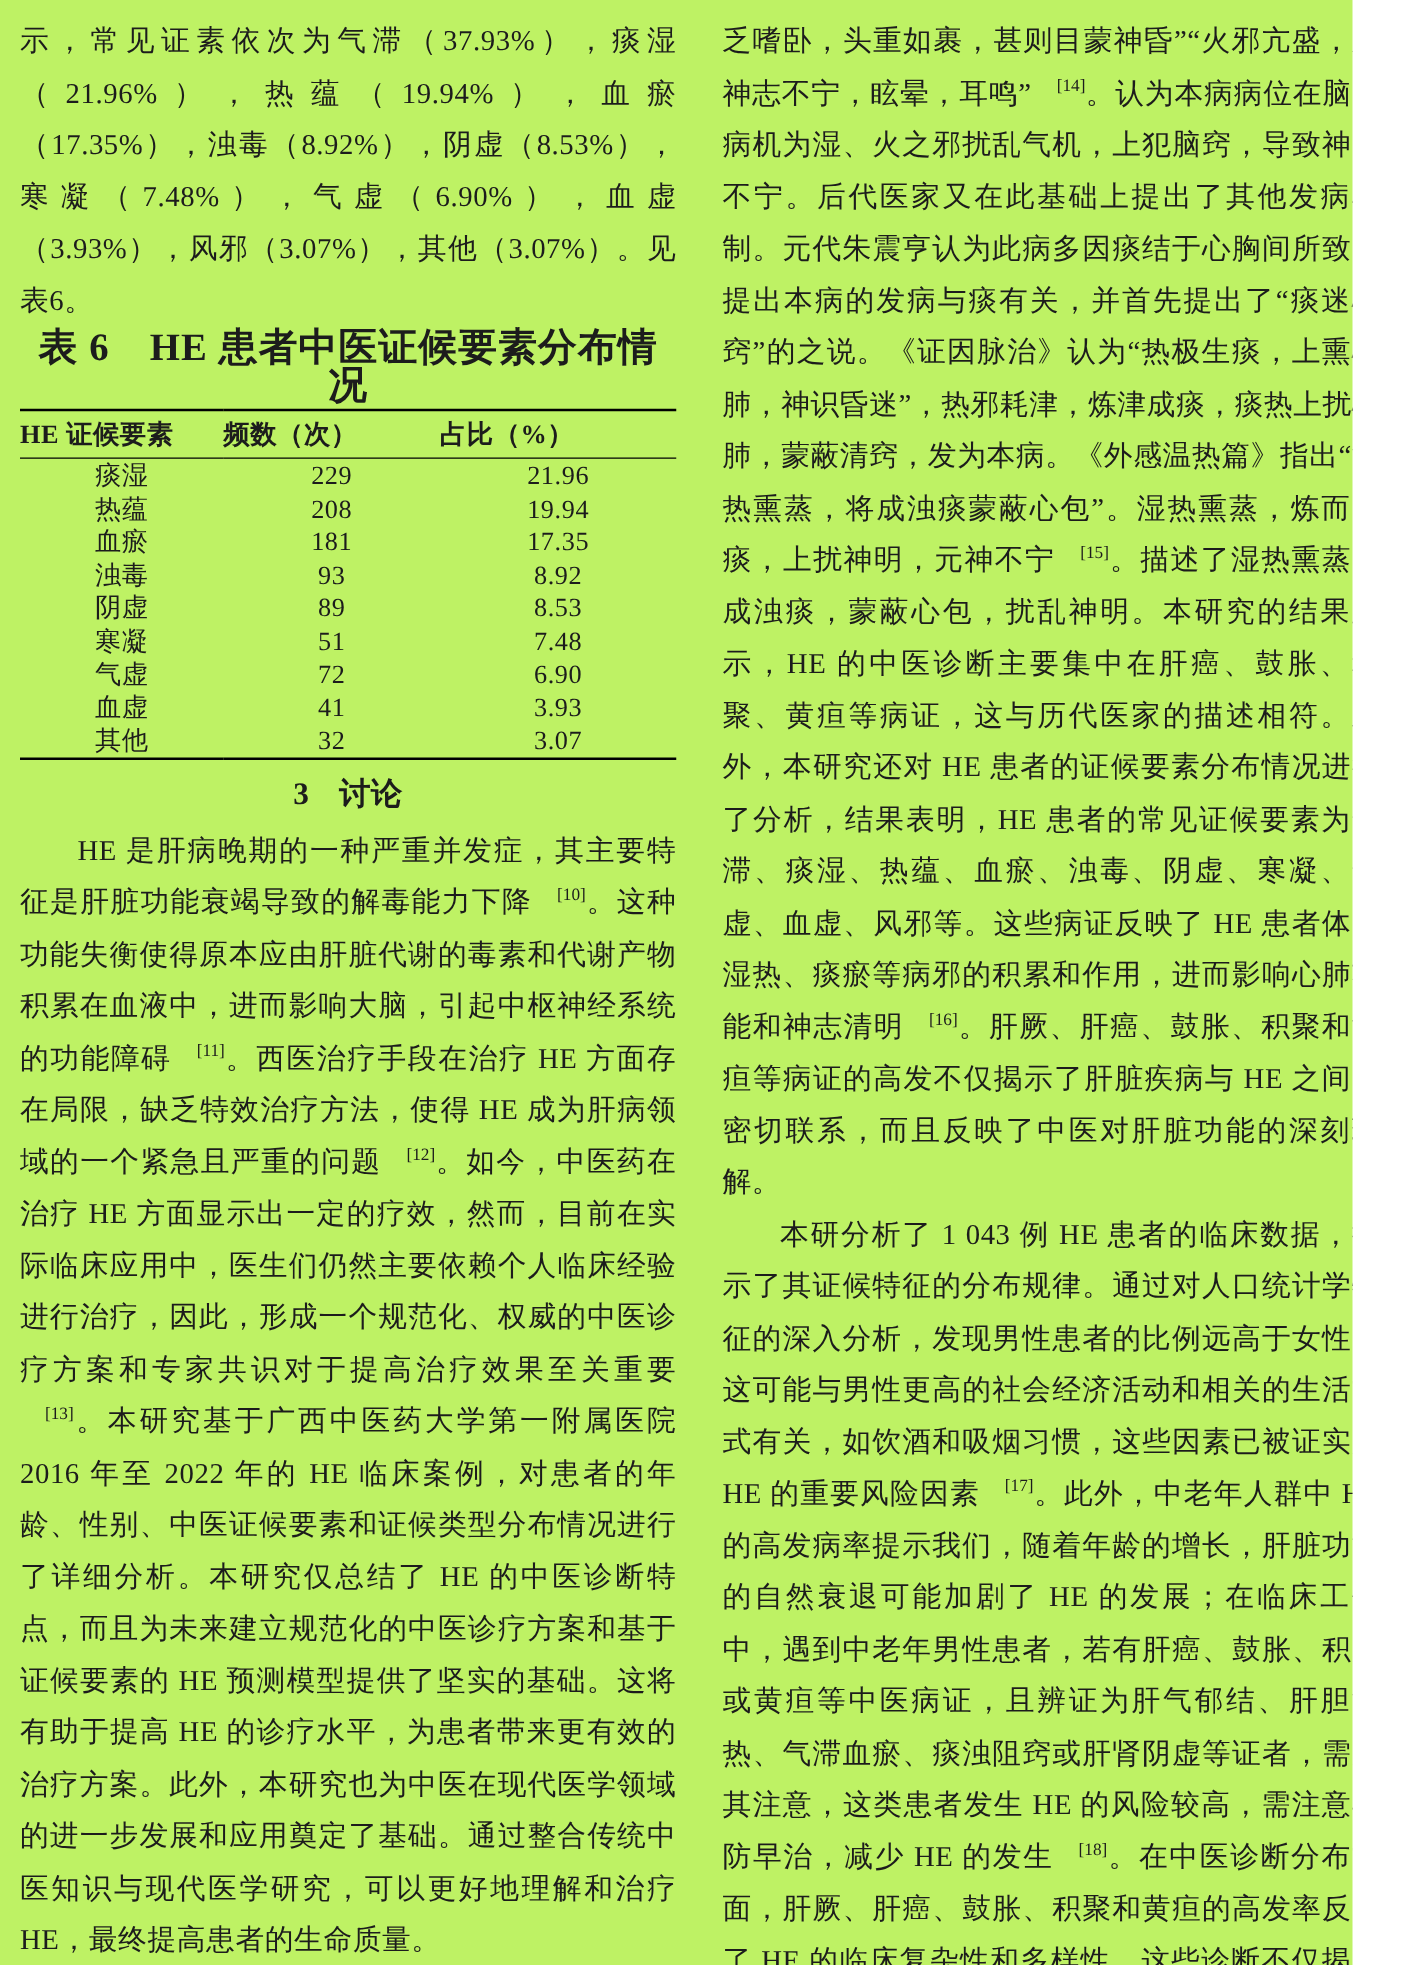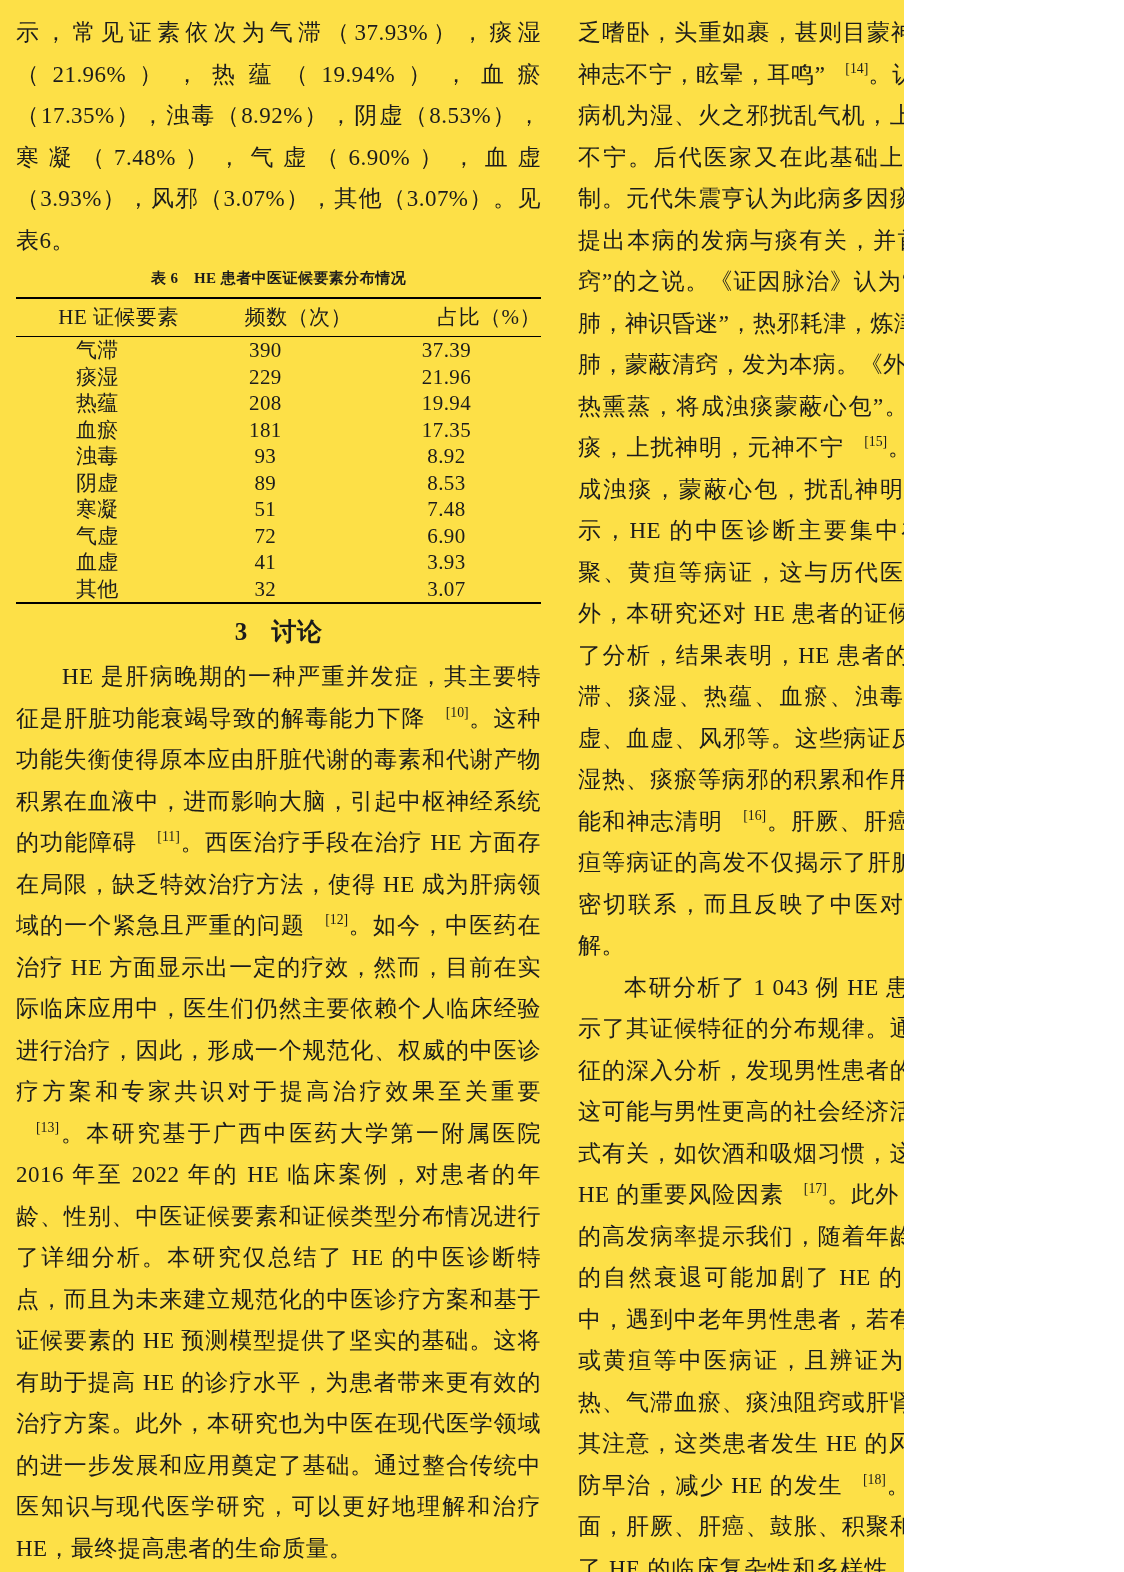--- a/index.html
+++ b/index.html
@@ -8,24 +8,24 @@
     background: #ffffff;
   }
   body {
     width: 1124px;
     height: 1572px;
     font-family: "Liberation Serif", "DejaVu Serif", serif;
     color: #1c1c1c;
   }
   .page {
     position: relative;
-    width: 904px;
+    width: 1082px;
     height: 1572px;
     overflow: hidden;
-    background: #fde047;
+    background: #bef264;
   }
   .col {
     position: absolute;
     top: 12px;
     font-size: 23px;
     line-height: 41.5px;
     text-align: justify;
     letter-spacing: 0.02em;
   }
   .col-left  { left: 16px;  width: 525px; }
@@ -42,37 +42,37 @@
     line-height: 0;
     vertical-align: super;
     letter-spacing: 0;
     padding-left: 20px;
   }
 
   
   .table-block { margin: 2px 0 10px 0; }
   .table-title {
     font-weight: bold;
-    font-size: 15px;
+    font-size: 31px;
     line-height: 30px;
     text-align: center;
     margin: 2px 0 4px 0;
     text-indent: 0;
     letter-spacing: 0.03em;
   }
   table.three-line {
     width: 100%;
     border-collapse: collapse;
     border-top: 2.5px solid #000;
     border-bottom: 2.5px solid #000;
     font-size: 21px;
   }
   table.three-line th {
-    font-weight: normal;
-    text-align: right;
+    font-weight: bold;
+    text-align: left;
     padding: 5px 0 6px 0;
     border-bottom: 1.5px solid #000;
     line-height: 26px;
   }
   table.three-line td {
     text-align: center;
     padding: 0;
     line-height: 26.5px;
   }
   table.three-line .c1 { width: 31%; }
@@ -104,25 +104,20 @@
 
       <table class="three-line">
         <thead>
           <tr>
             <th class="c1">HE 证候要素</th>
             <th class="c2">频数（次）</th>
             <th class="c3">占比（%）</th>
           </tr>
         </thead>
         <tbody>
-          <tr>
-            <td>气滞</td>
-            <td>390</td>
-            <td>37.39</td>
-          </tr>
           <tr>
             <td>痰湿</td>
             <td>229</td>
             <td>21.96</td>
           </tr>
           <tr>
             <td>热蕴</td>
             <td>208</td>
             <td>19.94</td>
           </tr>

